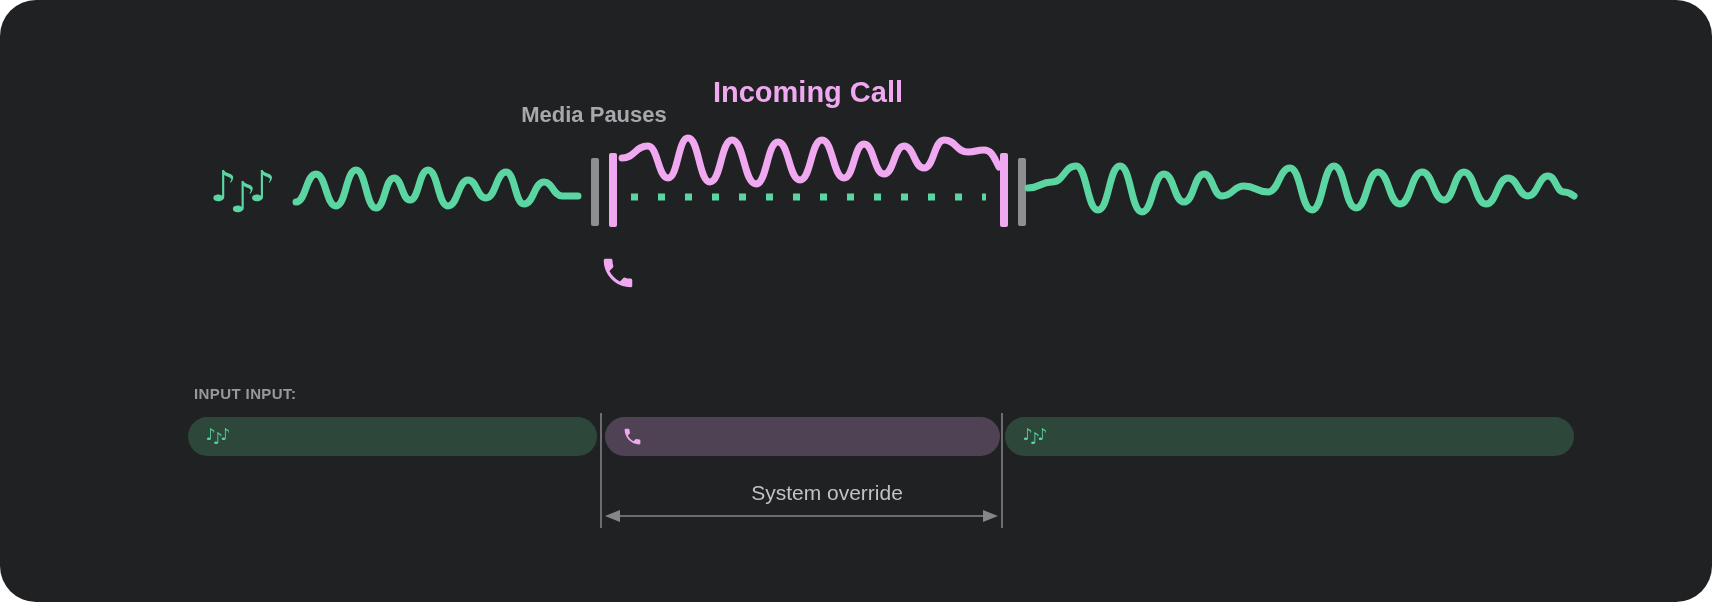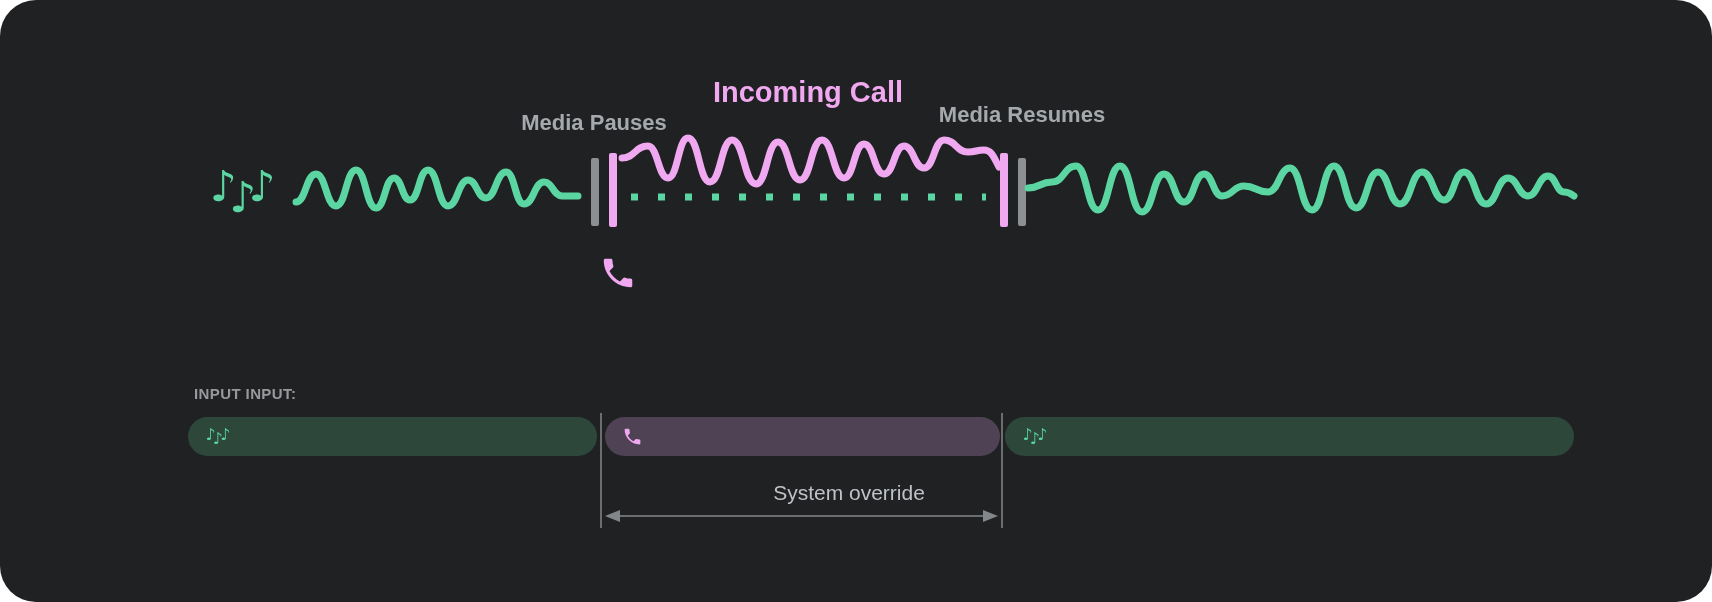--- a/index.html
+++ b/index.html
@@ -22,21 +22,21 @@
   .layer{position:absolute;left:0;top:0;width:1712px;height:602px;}
   .lbl{position:absolute;white-space:nowrap;transform:translateX(-50%);}
   .lbl-media{color:var(--timeline-label-gray);font-size:22px;font-weight:600;}
   .lbl-call{color:var(--call-pink);font-size:29px;font-weight:700;}
   .heading{position:absolute;left:194px;top:385px;color:var(--heading-gray);
            font-size:15px;font-weight:700;letter-spacing:.4px;}
   .pill{position:absolute;top:417px;height:39px;border-radius:20px;
         display:flex;align-items:center;padding-left:17px;box-sizing:border-box;}
   .pill.media{background:var(--pill-media-bg);}
   .pill.call{background:var(--pill-call-bg);}
-  .override-lbl{position:absolute;left:849px;top:481px;transform:translateX(-50%);
+  .override-lbl{position:absolute;left:827px;top:481px;transform:translateX(-50%);
                 color:var(--override-label-gray);font-size:21px;font-weight:400;}
   svg text.note{font-family:"DejaVu Sans",sans-serif;}
 </style>
 </head>
 <body>
 
 <div class="stage">
   <div class="panel"></div>
 
   <svg class="layer" viewBox="0 0 1712 602">
@@ -90,23 +90,22 @@
     <use href="#phone" x="599" y="254" width="38" height="38" fill="var(--call-pink)"></use>
 
     <line x1="601" y1="413" x2="601" y2="528" stroke="var(--annotation-gray)" stroke-width="1.5"></line>
     <line x1="1002" y1="413" x2="1002" y2="528" stroke="var(--annotation-gray)" stroke-width="1.5"></line>
 
     <line x1="617" y1="516" x2="986" y2="516" stroke="var(--annotation-gray)" stroke-width="1.5"></line>
     <polygon points="605,516 620,510 620,522" fill="var(--annotation-gray)"></polygon>
     <polygon points="998,516 983,510 983,522" fill="var(--annotation-gray)"></polygon>
   </svg>
 
-  <div class="lbl lbl-media" style="left:594px;top:102px;margin-top:8px;">Media Pauses</div>
+  <div class="lbl lbl-media" style="left:594px;top:102px;">Media Pauses</div>
   <div class="lbl lbl-call" style="left:808px;top:76px;">Incoming Call</div>
-  <div class="lbl lbl-media" style="left:1022px;top:102px;">Media Resumes</div>
 
   <div class="heading">INPUT INPUT:</div>
 
   <div class="pill media" style="left:188px;width:409px;">
     <svg width="24" height="23" viewBox="0 0 64 62">
       <use href="#notes" fill="var(--media-green)"></use>
     </svg>
   </div>
 
   <div class="pill call" style="left:605px;width:395px;">

